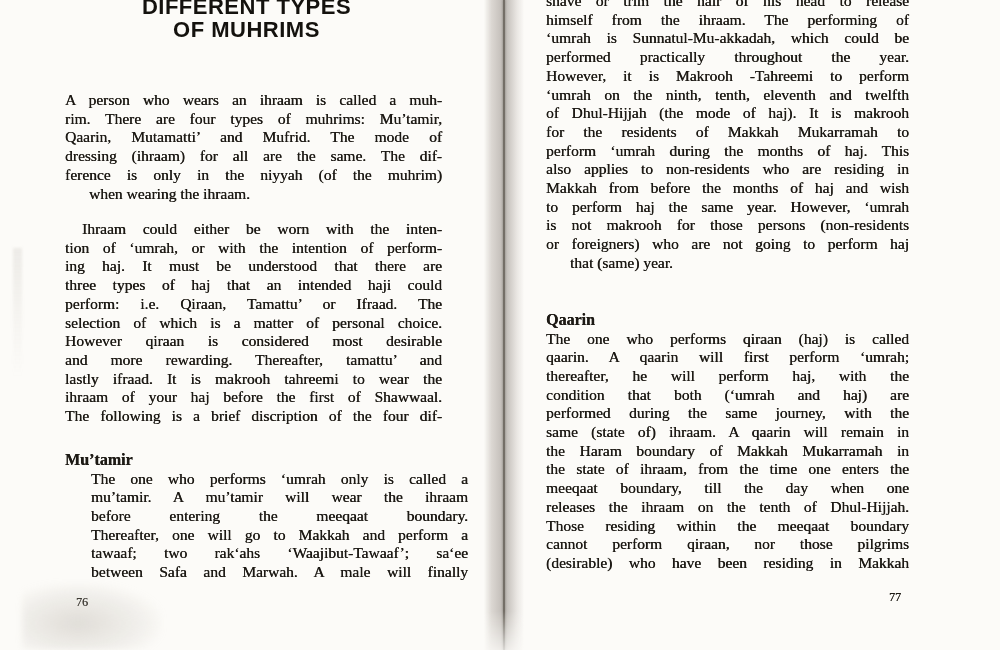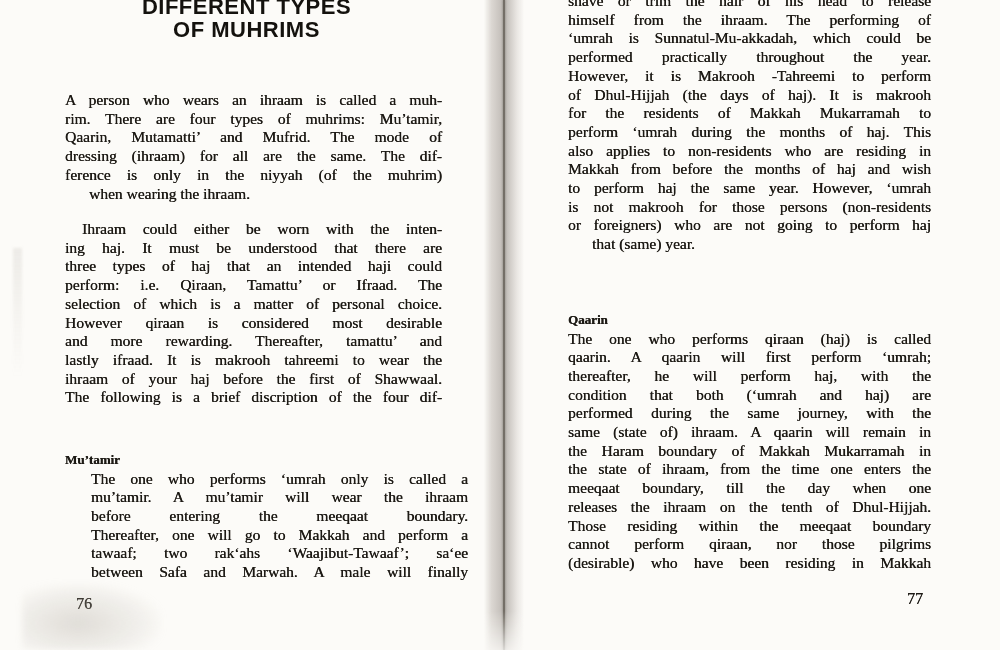--- a/index.html
+++ b/index.html
@@ -4,21 +4,21 @@
 <style>
   html,body{margin:0;padding:0;background:#ffffff;}
   .scan{
     position:relative;width:1000px;height:650px;overflow:hidden;
     background:#fcfbf8;
     font-family:"Liberation Serif","DejaVu Serif",serif;
     color:#1d1a15;
   }
   .page{position:absolute;top:0;height:650px;text-decoration:underline;}
   .page.left{left:65px;width:377px;background:transparent;}
-  .page.right{left:568px;width:363px;background:transparent;}
+  .page.right{left:546px;width:363px;background:transparent;}
 
   .title{
     position:absolute;top:-5px;left:0;width:100%;margin:0;
     transform:translateX(-7px);
     font-family:"Liberation Sans","DejaVu Sans",sans-serif;
     font-weight:bold;font-size:22px;line-height:23px;
     letter-spacing:.5px;text-align:center;color:#14120e;
   }
   .tline{display:block;}
 
@@ -34,25 +34,25 @@
   .p-a{top:91px;}
   .p-b{top:220px;}
   .h-mutamir{top:451px;}
   .p-c{top:469.5px;margin-left:26px;}
   .p-d{top:-8px;}
   .h-qaarin{top:311px;}
   .p-e{top:329.5px;}
 
   .heading{
     position:absolute;left:0;width:100%;margin:0;
-    font-size:13px;font-weight:bold;line-height:18.7px;
+    font-size:16px;font-weight:bold;line-height:18.7px;
     text-shadow:.3px 0 0 currentColor;
   }
 
-  .pagenum{position:absolute;font-size:16px;text-shadow:.3px 0 0 currentColor;}
+  .pagenum{position:absolute;font-size:12px;text-shadow:.3px 0 0 currentColor;}
   .pn-left{left:11px;top:595px;}
   .pn-right{right:8px;top:590px;text-align:right;}
 
   .gutter{
     position:absolute;left:484px;top:0;width:40px;height:650px;
     background:linear-gradient(90deg,
       rgba(216,212,207,0) 0%,
       #dcd8d3 18%,
       #c6c1bc 42%,
       #b4afaa 50%,
@@ -95,20 +95,21 @@
         <div class="pline">A person who wears an ihraam is called a muh-</div>
         <div class="pline">rim. There are four types of muhrims: Mu’tamir,</div>
         <div class="pline">Qaarin, Mutamatti’ and Mufrid. The mode of</div>
         <div class="pline">dressing (ihraam) for all are the same. The dif-</div>
         <div class="pline">ference is only in the niyyah (of the muhrim)</div>
         <div class="pline endline">when wearing the ihraam.</div>
       </div>
 
     <div class="para p-b">
         <div class="pline indent">Ihraam could either be worn with the inten-</div>
+        <div class="pline">tion of ‘umrah, or with the intention of perform-</div>
         <div class="pline">ing haj. It must be understood that there are</div>
         <div class="pline">three types of haj that an intended haji could</div>
         <div class="pline">perform: i.e. Qiraan, Tamattu’ or Ifraad. The</div>
         <div class="pline">selection of which is a matter of personal choice.</div>
         <div class="pline">However qiraan is considered most desirable</div>
         <div class="pline">and more rewarding. Thereafter, tamattu’ and</div>
         <div class="pline">lastly ifraad. It is makrooh tahreemi to wear the</div>
         <div class="pline">ihraam of your haj before the first of Shawwaal.</div>
         <div class="pline">The following is a brief discription of the four dif-</div>
       </div>
@@ -131,21 +132,22 @@
     <div class="gutter-line"></div>
   </div>
 
   <section class="page right">
     <div class="para p-d">
         <div class="pline">shave or trim the hair of his head to release</div>
         <div class="pline">himself from the ihraam. The performing of</div>
         <div class="pline">‘umrah is Sunnatul-Mu-akkadah, which could be</div>
         <div class="pline">performed practically throughout the year.</div>
         <div class="pline">However, it is Makrooh -Tahreemi to perform</div>
-        <div class="pline">of Dhul-Hijjah (the days of haj). It is makrooh</div>
+        <div class="pline">‘umrah on the ninth, tenth, eleventh and twelfth</div>
+        <div class="pline">of Dhul-Hijjah (the mode of haj). It is makrooh</div>
         <div class="pline">for the residents of Makkah Mukarramah to</div>
         <div class="pline">perform ‘umrah during the months of haj. This</div>
         <div class="pline">also applies to non-residents who are residing in</div>
         <div class="pline">Makkah from before the months of haj and wish</div>
         <div class="pline">to perform haj the same year. However, ‘umrah</div>
         <div class="pline">is not makrooh for those persons (non-residents</div>
         <div class="pline">or foreigners) who are not going to perform haj</div>
         <div class="pline endline">that (same) year.</div>
       </div>
 

